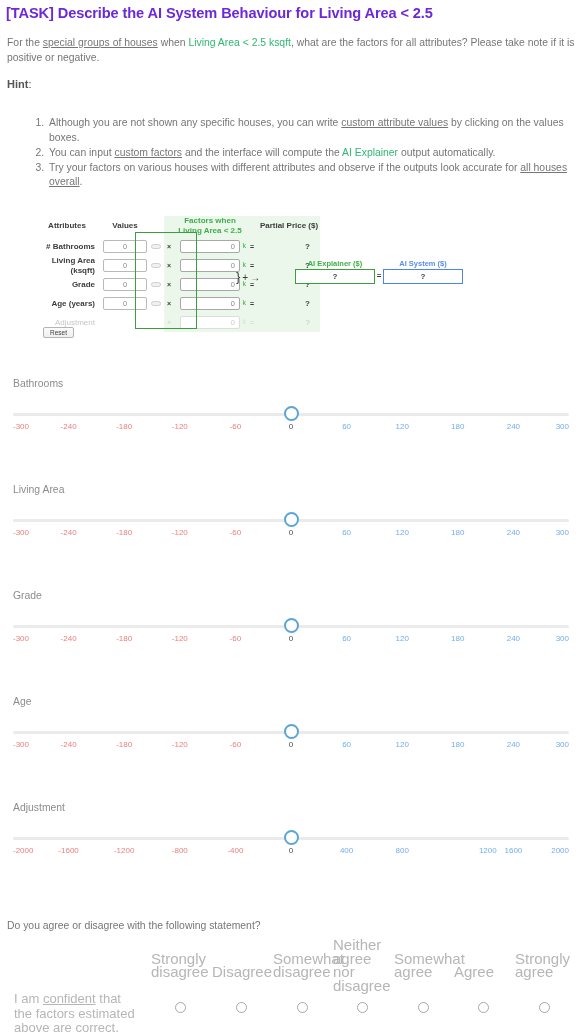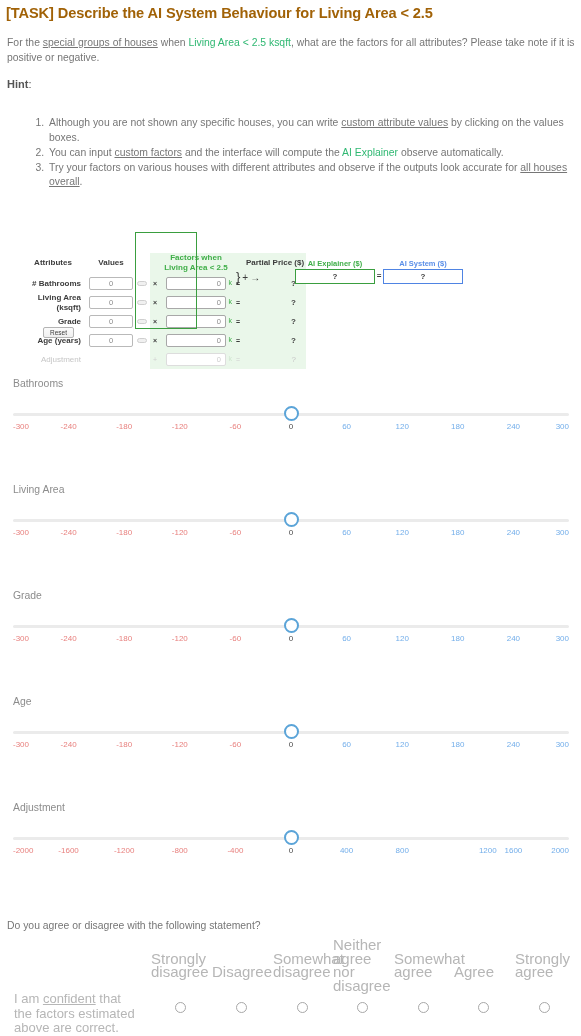--- a/index.html
+++ b/index.html
@@ -17,21 +17,21 @@
     position: relative;
   }
 
   
   #task-title {
     position: absolute;
     left: 6px;
     top: 5px;
     font-size: 14.6px;
     font-weight: bold;
-    color: #a16207;
+    color: #6d28d9;
     letter-spacing: -0.1px;
     white-space: nowrap;
   }
 
   
   #intro {
     position: absolute;
     left: 7px;
     top: 36px;
     width: 568px;
@@ -70,25 +70,24 @@
   
   #calc {
     position: absolute;
     left: 0px;
     top: 216px;
     width: 581px;
     height: 130px;
   }
   #calc-table {
     position: absolute;
-    left: 18px;
+    left: 32px;
     top: 0px;
     border-collapse: collapse;
     font-size: 8px;
-    margin-top: 37px;
   }
   #calc-table td, #calc-table th {
     padding: 0;
     margin: 0;
     vertical-align: middle;
   }
   .col-head {
     font-weight: bold;
     color: #3c3c3c;
     font-size: 8px;
@@ -342,21 +341,21 @@
 <div id="task-title">[TASK] Describe the AI System Behaviour for Living Area &lt; 2.5</div>
 
 <div id="intro">
   <span>For the </span><span class="u">special groups of houses</span><span> when </span><span class="green">Living Area &lt;  2.5 ksqft</span><span>, what are the factors for all attributes? Please take note if it is positive or negative.</span>
 </div>
 
 <div id="hint-label"><span>Hint</span><span class="plain">:</span></div>
 
 <ol id="hint-list">
   <li><span>Although you are not shown any specific houses, you can write </span><span class="u">custom attribute values</span><span> by clicking on the values boxes.</span></li>
-  <li><span>You can input </span><span class="u">custom factors</span><span> and the interface will compute the </span><span class="green">AI Explainer</span><span> observe automatically.</span></li>
+  <li><span>You can input </span><span class="u">custom factors</span><span> and the interface will compute the </span><span class="green">AI Explainer</span><span> output automatically.</span></li>
   <li><span>Try your factors on various houses with different attributes and observe if the outputs look accurate for </span><span class="u">all houses overall</span><span>.</span></li>
 </ol>
 
 <div id="calc">
   <table id="calc-table">
     <thead>
       <tr>
         <th class="col-head">Attributes</th>
         <th class="col-head">Values</th>
         <th class="col-head"></th>

